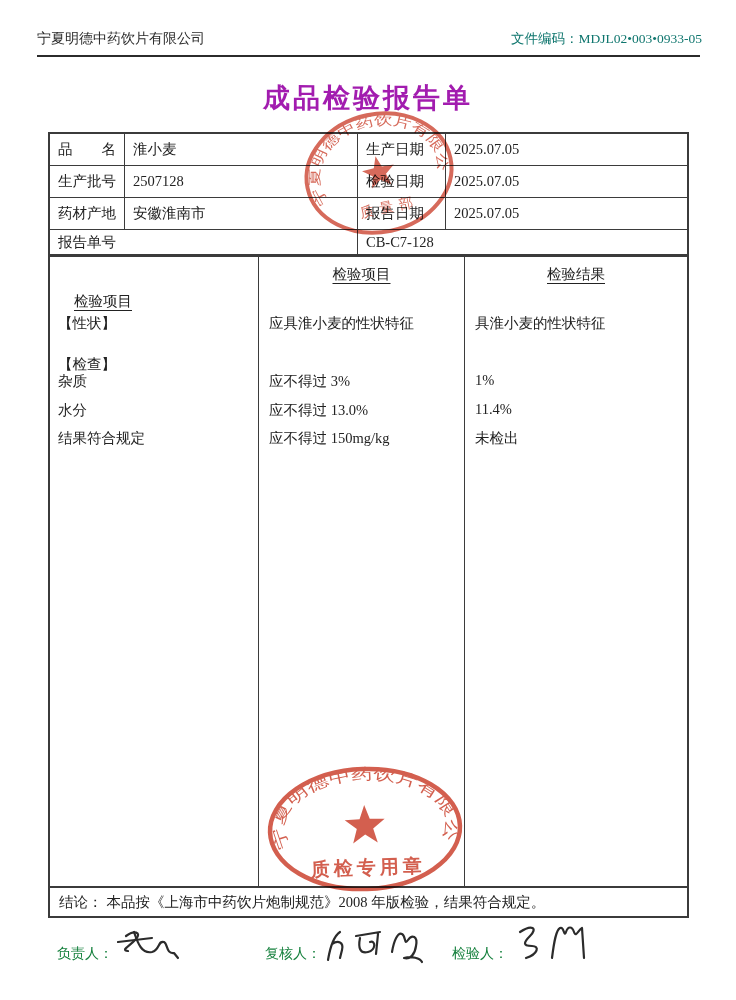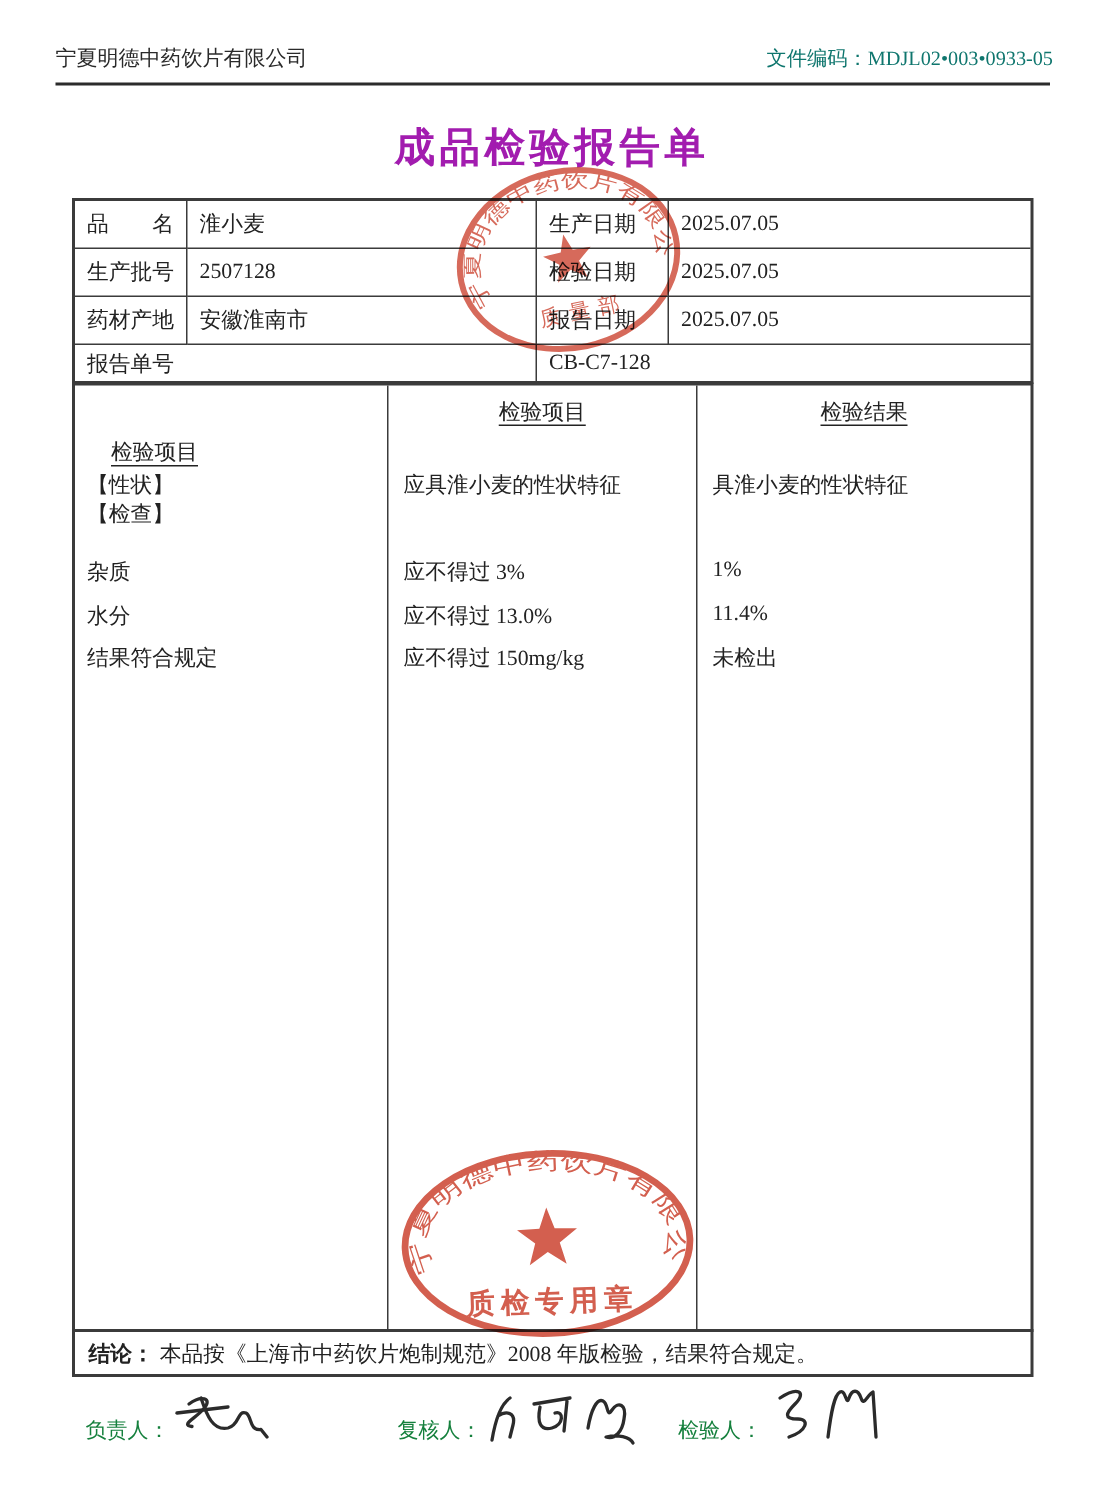--- a/index.html
+++ b/index.html
@@ -28,26 +28,26 @@
   .insp{position:absolute;left:48px;top:255px;width:641px;height:633px;
         border:2px solid #3b3b3b;box-sizing:border-box;display:grid;
         grid-template-columns:209px 206px 1fr;font-size:14.5px;}
   .insp>div{position:relative;box-sizing:border-box;}
   .col-head{position:absolute;top:8px;text-decoration:underline;text-underline-offset:4px;}
   .col-head.left{left:24px;margin-top:27px;}
   .col-head.center{left:0;width:100%;text-align:center;}
   .iline{position:absolute;white-space:nowrap;}
   .c1 .iline{left:8px;}
   .c2 .iline,.c3 .iline{left:10px;}
-  .r0{top:57px}.r1{top:76px}.r2{top:115px}.r3{top:144px}.r4{top:172px}
+  .r0{top:57px}.r1{top:98px}.r2{top:115px}.r3{top:144px}.r4{top:172px}
   
   .conclusion{position:absolute;left:48px;top:886px;width:641px;height:32px;
               border:2px solid #3b3b3b;box-sizing:border-box;display:flex;
               align-items:center;padding-left:9px;font-size:14.5px;white-space:nowrap;}
-  .conclusion .lbl{font-weight:bold;margin-right:4px;}
+  .conclusion .lbl{font-weight:normal;margin-right:4px;}
   
   .sig-label{position:absolute;font-size:14px;color:#15803d;}
   .sig-svg{position:absolute;}
   .sig-svg path{stroke:#2b2b2b;stroke-width:2.2;fill:none;stroke-linecap:round;stroke-linejoin:round;}
   
   .stamp{position:absolute;mix-blend-mode:multiply;}
   .stamp-top{left:300px;top:109px;width:158px;height:128px;transform:rotate(-12deg);opacity:.82;}
   .stamp-bottom{left:264px;top:764px;width:202px;height:130px;transform:rotate(-2deg);opacity:.88;}
   .stamp text{font-family:"Liberation Serif","DejaVu Serif",serif;}
 </style>

